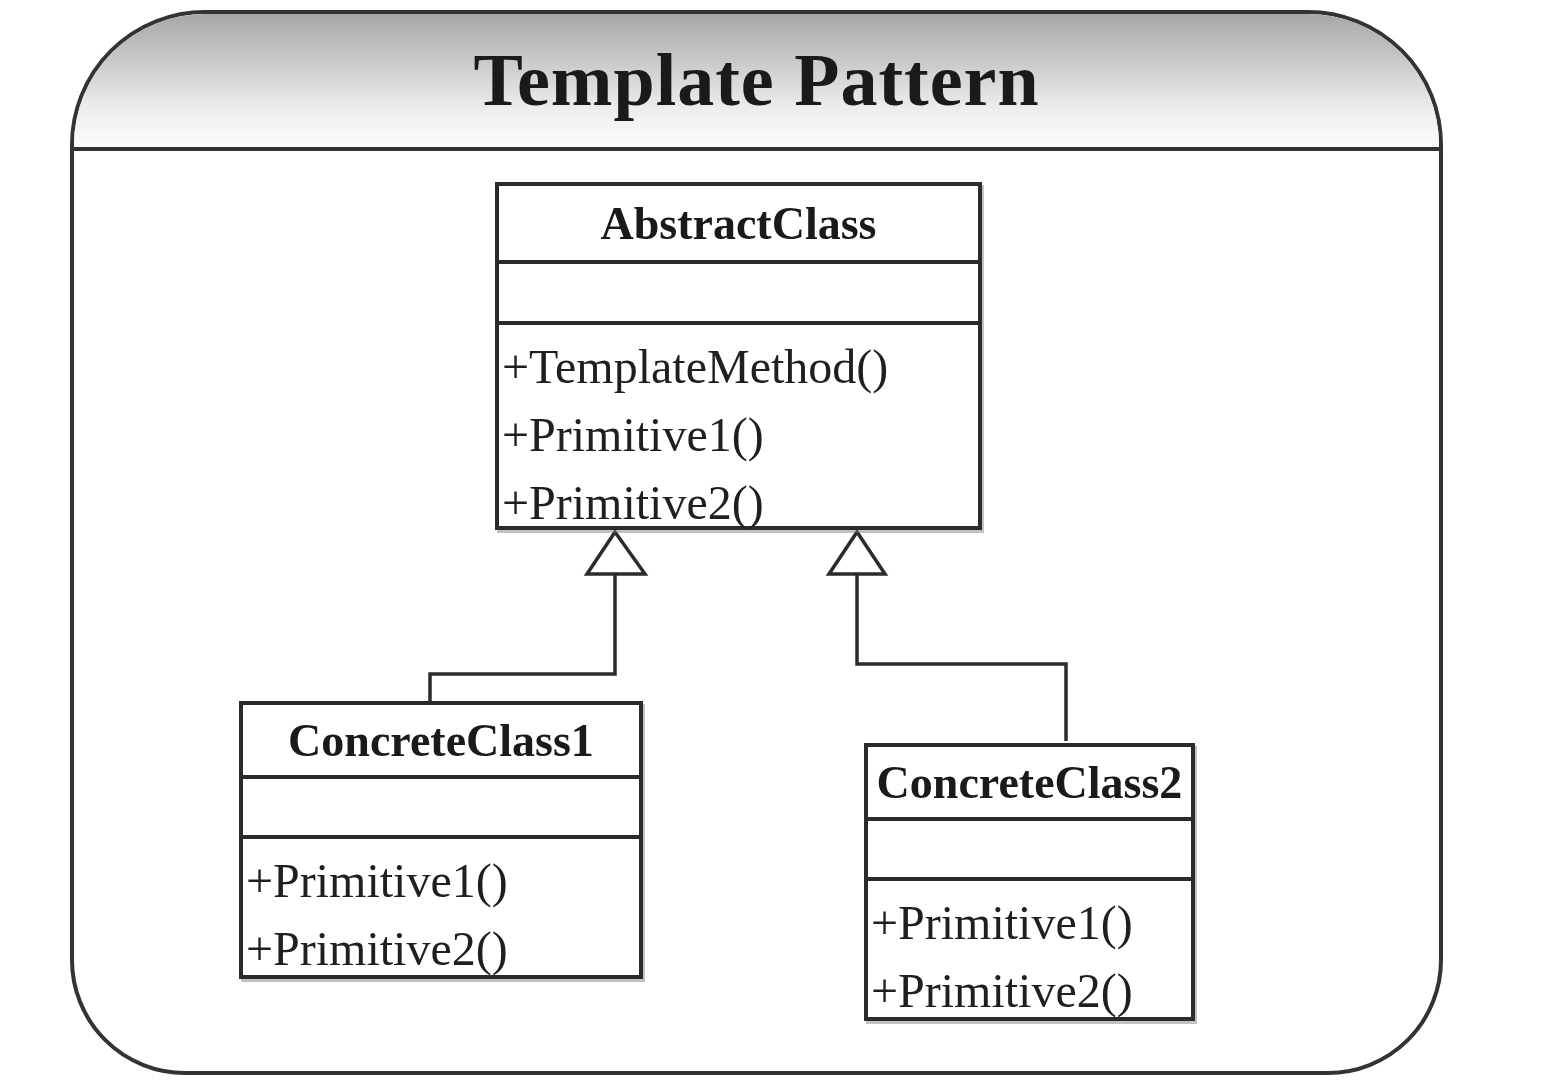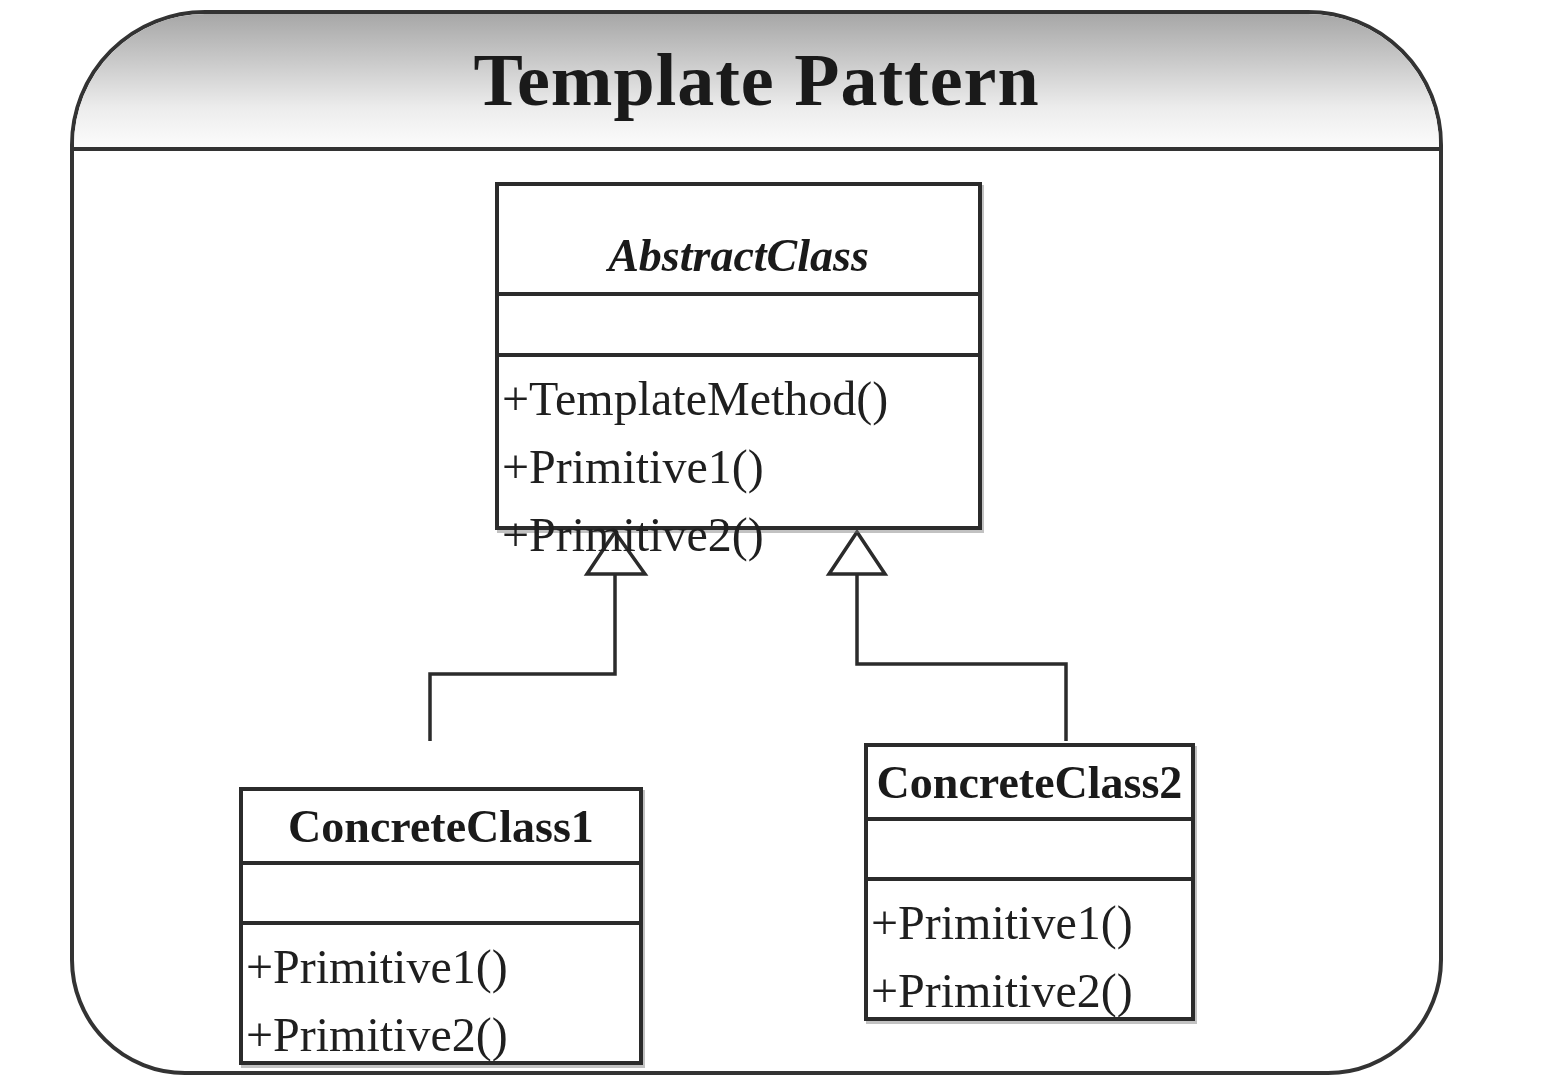--- a/index.html
+++ b/index.html
@@ -55,22 +55,20 @@
     display: flex;
     align-items: center;
     justify-content: center;
     border-bottom: 4px solid #2b2b2b;
     font-weight: bold;
     font-size: 46px;
     color: #1a1a1a;
     flex: 0 0 auto;
   }
   .uml-class.abstract .name-section {
-    font-style: italic;
-    margin-top: 32px;
   }
   .uml-class .attr-section {
     border-bottom: 4px solid #2b2b2b;
     flex: 0 0 auto;
   }
   .uml-class .method-section {
     flex: 1 1 auto;
     padding: 8px 10px 0 3px;
     font-size: 48px;
     color: #1f1f1f;
@@ -82,21 +80,21 @@
   #class-abstract {
     left: 495px;
     top: 182px;
     width: 487px;
     height: 348px;
   }
   #class-abstract .name-section { height: 74px; }
   #class-abstract .attr-section { height: 57px; }
   #class-concrete1 {
     left: 239px;
-    top: 787px;
+    top: 701px;
     width: 404px;
     height: 278px;
   }
   #class-concrete1 .name-section { height: 70px; }
   #class-concrete1 .attr-section { height: 56px; }
   #class-concrete2 {
     left: 864px;
     top: 743px;
     width: 331px;
     height: 278px;

